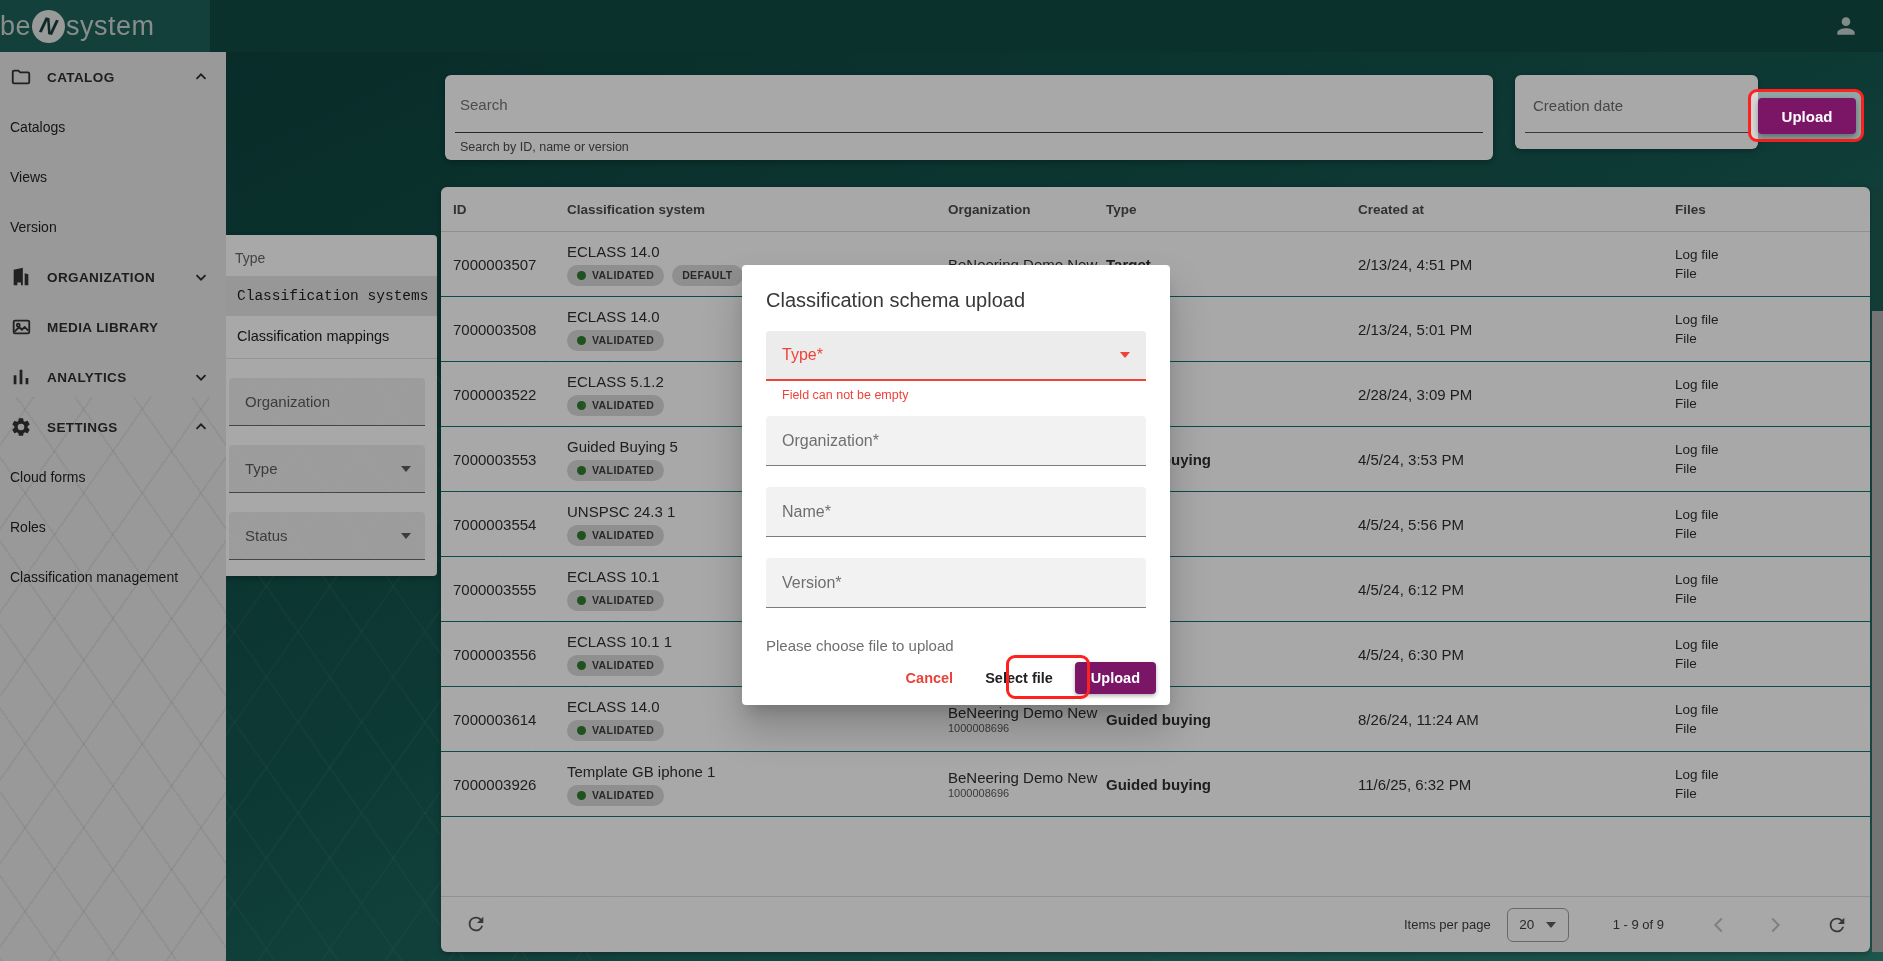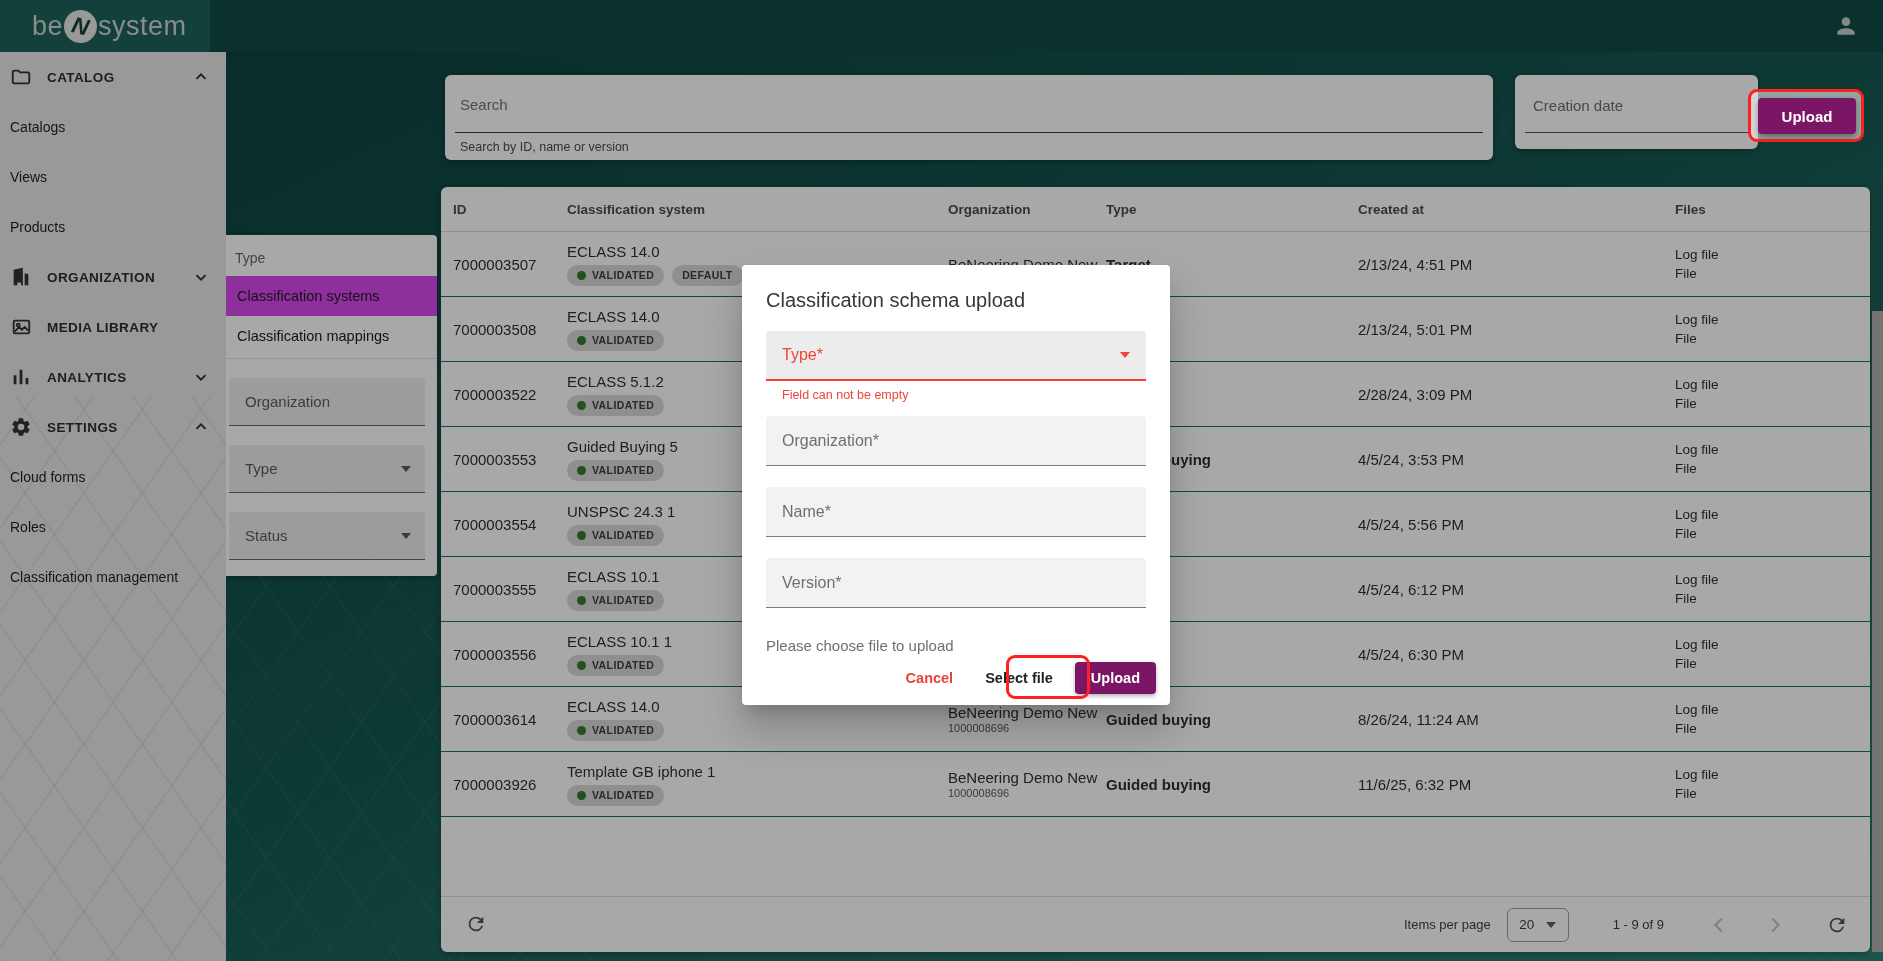--- a/index.html
+++ b/index.html
@@ -1,21 +1,21 @@
 <!DOCTYPE html>
 <html><head>
 <meta charset="utf-8">
 <style>
   * { margin:0; padding:0; box-sizing:border-box; }
   html,body { width:1883px; height:961px; overflow:hidden; }
   body { font-family:"Liberation Sans", sans-serif; background:#123f3a; position:relative; }
 
   
   .topbar { position:absolute; inset:0 0 auto 0; height:52px; background:#124b44; z-index:5; }
-  .logo-area { position:absolute; left:0; top:0; width:210px; height:52px; background:#1d6158; display:flex; align-items:center; padding-left:32px; }
+  .logo-area { position:absolute; left:0; top:0; width:210px; height:52px; background:#1d6158; display:flex; align-items:center; }
   .logo { color:#ccd6d4; font-size:27px; letter-spacing:.5px; display:flex; align-items:center; }
   .logo-n { display:inline-flex; width:33px; height:33px; border-radius:50%; background:#e6eae8; color:#173f3a; align-items:center; justify-content:center; font-weight:700; font-size:23px; transform:rotate(14deg); margin:0 1px; font-style:italic; }
   .user-icon { position:absolute; right:24px; top:13px; width:26px; height:26px; }
   .user-icon svg { fill:#c6d2d0; width:26px; height:26px; }
 
   
   .sidebar { position:absolute; left:0; top:52px; width:226px; bottom:0; background:#e9e9e9; z-index:4; }
   .sidebar::after { content:""; position:absolute; left:0; right:0; top:38%; bottom:0; pointer-events:none;
      background:
       repeating-linear-gradient(55deg, rgba(0,0,0,.05) 0 2px, transparent 2px 48px),
@@ -54,21 +54,21 @@
   .date-underline { position:absolute; left:10px; right:10px; top:57px; height:1px; background:#555; }
 
   .upload-top-btn { position:absolute; left:1548px; top:46px; width:98px; height:36px; background:#7b1566;
      border-radius:4px; color:#fff; font-size:15px; font-weight:700; display:flex; align-items:center;
      justify-content:center; box-shadow:0 3px 6px rgba(0,0,0,.35); cursor:pointer; z-index:61; }
 
   
   .filter-card { left:7px; top:183px; width:220px; height:341px; border-radius:4px; }
   .f-label { margin:15px 0 10px 18px; font-size:14px; color:#666; }
   .f-tab { height:40px; display:flex; align-items:center; padding-left:20px; font-size:14.5px; color:#212121; cursor:pointer; }
-  .f-tab.selected { background:#d946ef; }
+  .f-tab.selected { background:#e5e5e5;font-family:Liberation Mono, monospace; }
   .f-sep { height:1px; background:#e2e2e2; margin-top:2px; }
   .f-input { margin:19px 12px 0 12px; height:48px; background:#ededed; border-radius:4px 4px 0 0;
      border-bottom:1px solid #6a6a6a; display:flex; align-items:center; padding:0 14px 0 16px;
      font-size:15px; color:#5c5c5c; cursor:text; }
   .f-input .grow { flex:1; }
   .caret { width:0; height:0; border-left:5px solid transparent; border-right:5px solid transparent; border-top:6px solid #5c5c5c; }
   .caret.red { border-top-color:#ef4339; }
 
   
   .table-card { left:231px; top:135px; width:1429px; height:765px; overflow:hidden; }
@@ -155,21 +155,21 @@
             <path d="M6 14.5l6-6 6 6"></path>
           </svg></span>
       </div>
       <div class="nav-item">
         <span class="nav-link-label">Catalogs</span>
       </div>
       <div class="nav-item">
         <span class="nav-link-label">Views</span>
       </div>
       <div class="nav-item">
-        <span class="nav-link-label">Products</span>
+        <span class="nav-link-label">Version</span>
       </div>
       <div class="nav-item">
         <span class="nico"><svg viewBox="0 0 24 24" class="fillicon">
             <path d="M4 21V4l10-2v19h-2v-3H8v3H4zm4-13h2v2H8V8zm0 4h2v2H8v-2zm8 10V8l4 1v12h-4zm1-8h2v2h-2v-2z"></path>
           </svg></span>
         <span class="nav-section-label">ORGANIZATION</span>
         <span class="nav-chevron"><svg viewBox="0 0 24 24">
             <path d="M6 9.5l6 6 6-6"></path>
           </svg></span>
       </div>

